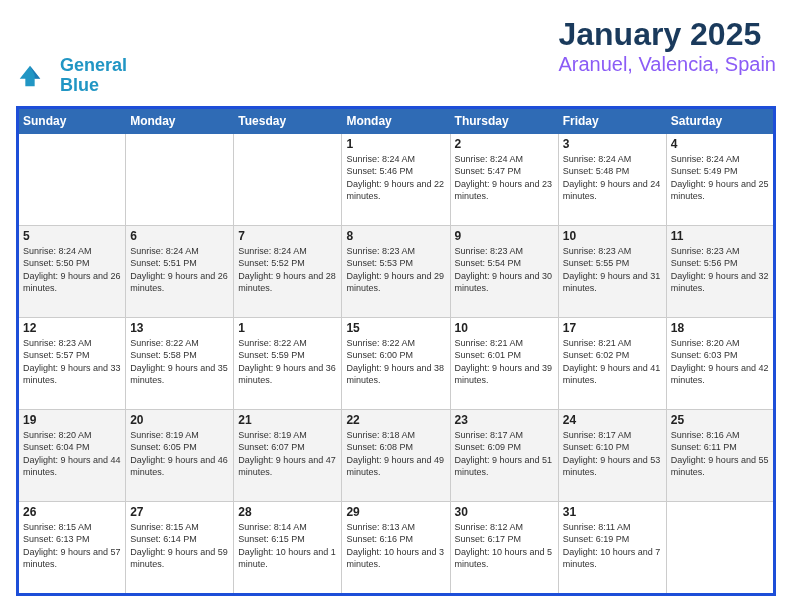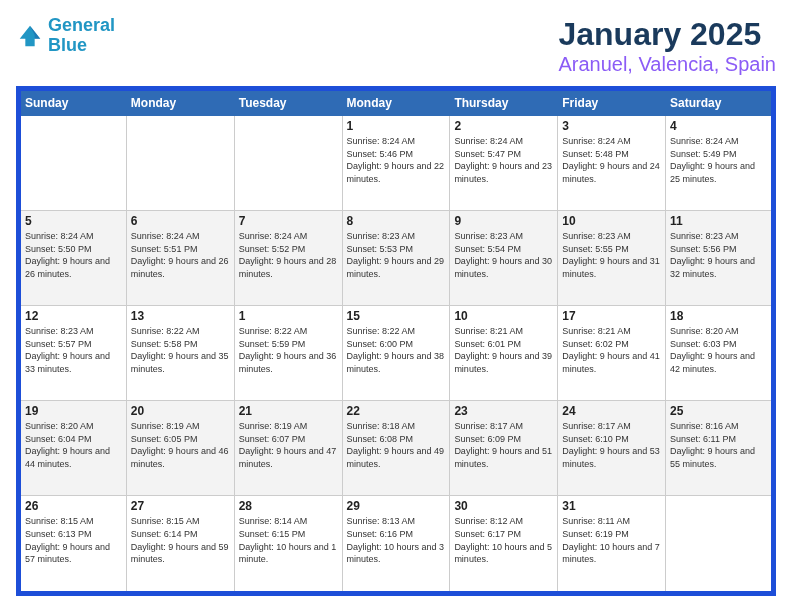--- a/index.html
+++ b/index.html
@@ -19,21 +19,22 @@
     }
     .header {
       display: flex;
       justify-content: space-between;
       align-items: flex-start;
       margin-bottom: 10px;
     }
     .logo {
       display: flex;
       align-items: center;
-      gap: 4px;
+      gap: 16px;
+      margin-top: 40px;
     }
     .logo-text {
       font-size: 18px;
       font-weight: bold;
       color: #1a3a5c;
       line-height: 1.1;
     }
     .logo-text span {
       color: #2196c4;
     }
@@ -48,21 +49,21 @@
       font-size: 32px;
       font-weight: bold;
       color: #1a3a5c;
     }
     .location {
       font-size: 20px;
       color: #8b5cf6;
     }
     .calendar {
       flex: 1;
-      border: 5px solid #1d4ed8;
+      border: 3px solid #1d4ed8;
       border-collapse: collapse;
       width: 100%;
       table-layout: fixed;
     }
     .calendar th {
       background: #2f6bb5;
       color: #fff;
       font-size: 12px;
       font-weight: bold;
       padding: 5px 4px;

